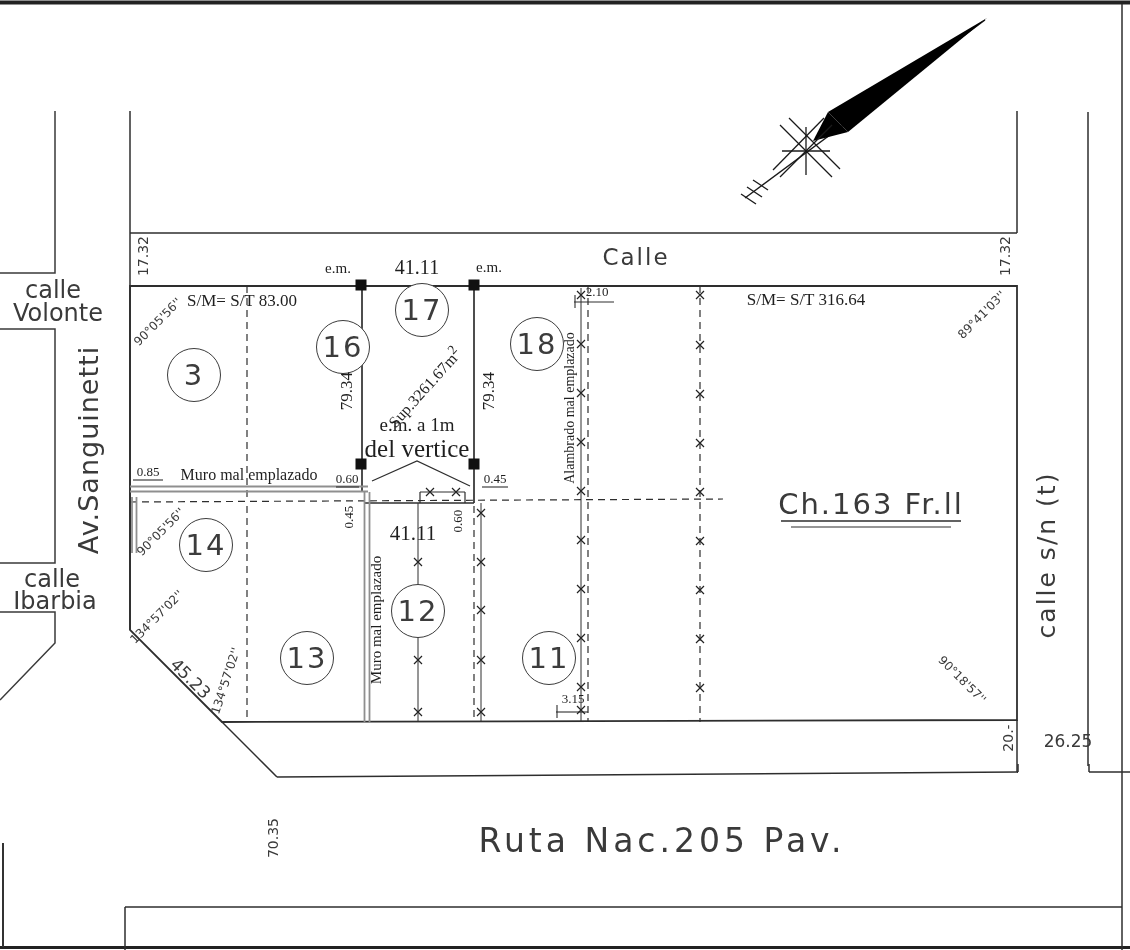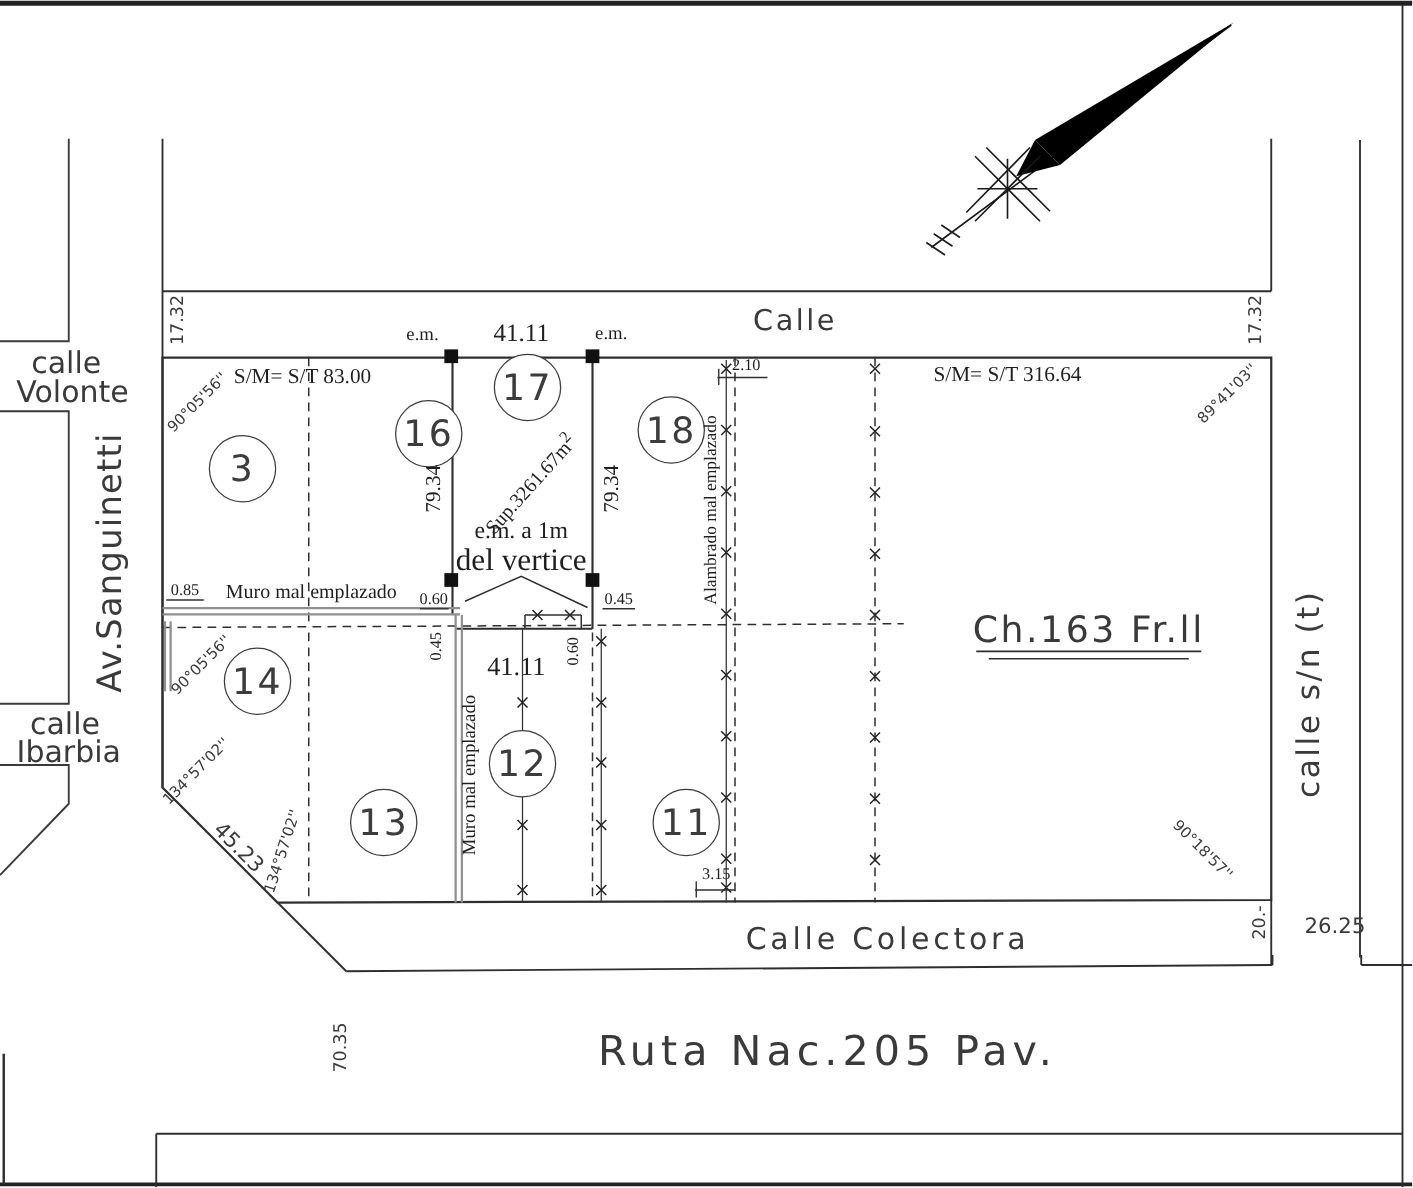--- a/index.html
+++ b/index.html
@@ -160,21 +160,20 @@
     </g>
   </svg>
 
   <div class="lbl cad" style="left:636px;top:257px;font-size:23px;letter-spacing:2px;">Calle</div>
   <div class="lbl cad" style="left:53px;top:291px;font-size:24px;">calle</div>
   <div class="lbl cad" style="left:58px;top:314px;font-size:24px;">Volonte</div>
   <div class="lbl cad r90" style="left:89px;top:450px;font-size:27px;letter-spacing:1px;">Av.Sanguinetti</div>
   <div class="lbl cad" style="left:52px;top:580px;font-size:24px;">calle</div>
   <div class="lbl cad" style="left:55px;top:602px;font-size:24px;">Ibarbia</div>
   <div class="lbl cad r90" style="left:1047px;top:555px;font-size:25px;letter-spacing:2px;">calle s/n (t)</div>
-  <div class="lbl cad" style="left:710px;top:752px;font-size:24px;letter-spacing:3px;">Calle Colectora</div>
   <div class="lbl cad" style="left:662px;top:841px;font-size:33px;letter-spacing:4px;">Ruta Nac.205 Pav.</div>
 
   <div class="lbl cad" style="left:871px;top:504px;font-size:29px;letter-spacing:2px;">Ch.163 Fr.ll</div>
   <div class="lbl serif" style="left:242px;top:301px;font-size:17px;">S/M= S/T 83.00</div>
   <div class="lbl serif" style="left:806px;top:300px;font-size:17px;">S/M= S/T 316.64</div>
   <div class="lbl serif rm48" style="left:424px;top:387px;font-size:16px;"><span>Sup.3261.67m</span><sup>2</sup></div>
 
   <div class="lotcircle" style="left:194px;top:375px;">
       <span>3</span>
     </div>

